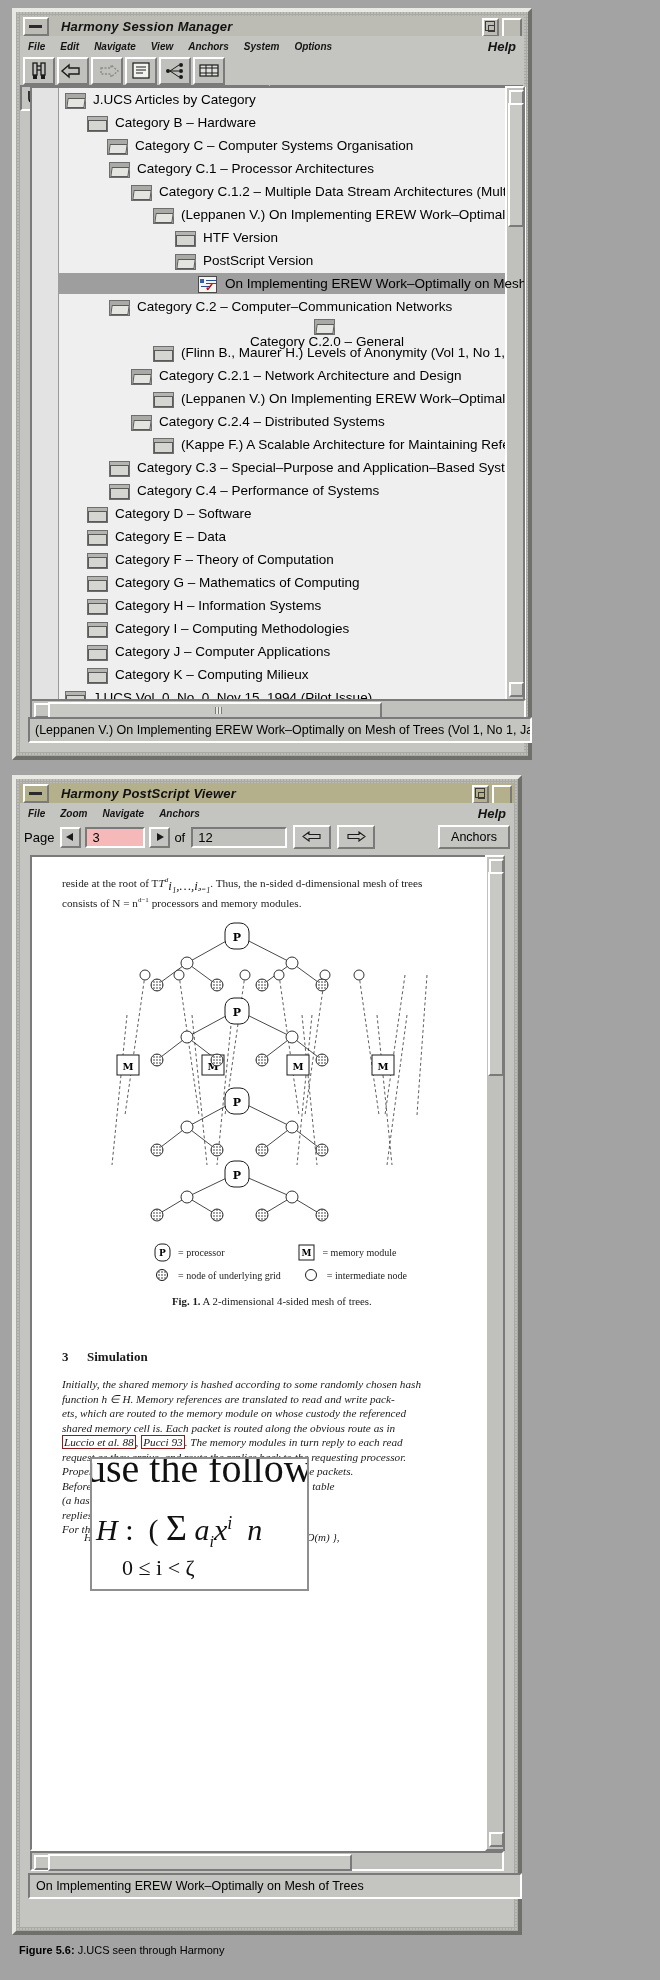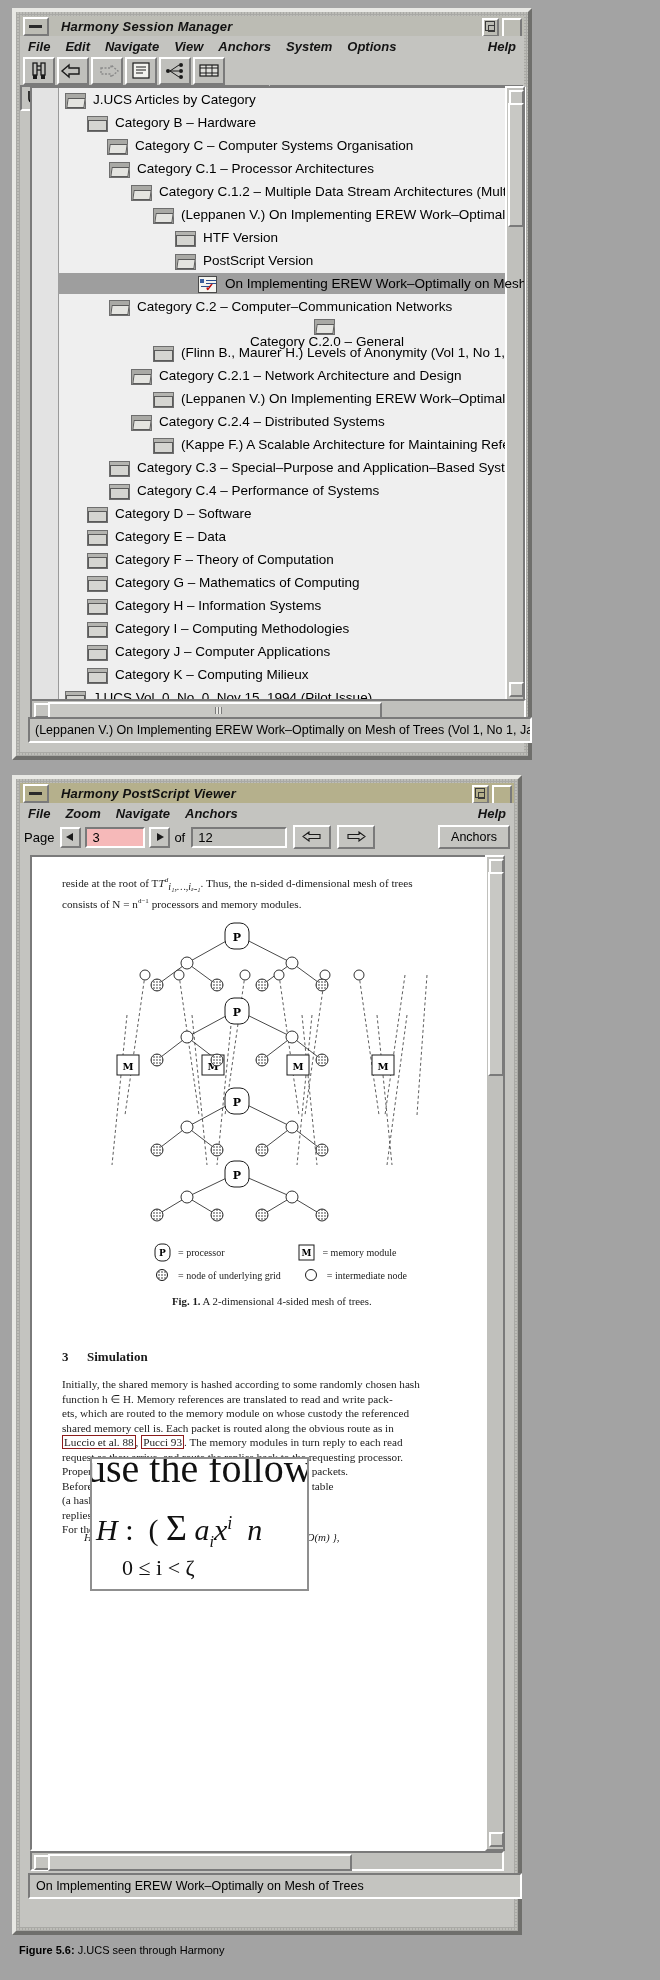--- a/index.html
+++ b/index.html
@@ -40,21 +40,21 @@
   .titlebar.ps .tb-btn{background:#b5b08c;}
   .tb-btn.sq{position:relative}
   .tb-btn.sq::after{content:"";position:absolute;left:4px;top:5px;width:5px;height:5px;
       border:1px solid #3a3a3a;}
   .tb-btn.big{width:16px;height:16px;}
   .tb-btn.big::after{content:"";position:absolute;left:3px;top:3px;width:8px;height:8px;
       border:1px solid #3a3a3a;}
 
   .menubar{height:21px;background:#c4c4c0;display:flex;align-items:center;
            padding-left:8px;gap:15px;position:relative;}
-  .menubar .mi{font-style:italic;font-size:13px;color:#141414;font-weight:600;}
+  .menubar .mi{font-style:italic;font-size:10px;color:#141414;font-weight:600;}
   .menubar .help{position:absolute;right:8px;font-style:italic;font-size:13px;
                  color:#141414;font-weight:600;}
 
   .toolbar{height:28px;background:#c4c4c0;display:flex;align-items:center;
            padding-left:3px;gap:2px;}
   .tbtn{width:28px;height:24px;background:#c0c0bc;position:relative;}
 
   .treewrap{position:absolute;left:10px;top:70px;width:492px;height:611px;}
   .treebg{position:absolute;left:0;top:0;right:0;bottom:0;background:#efefef;}
   .treecol{position:absolute;left:0;top:0;width:26px;bottom:0;background:#e3e3e3;
@@ -564,21 +564,21 @@
           </svg>
         </div>
         <div class="anchorsbtn out">
           <span>Anchors</span>
         </div>
       </div>
 
       <div class="pscanvas in">
 
         <div class="para pstext" style="left:30px;top:16px;width:410px;">
-          <span>reside at the root of T</span><span style="position:relative;font-style:italic">T<sup style="font-size:7px">d</sup><sub style="font-size:10px">i₁,…,iₔ₋₁</sub></span><span>. Thus, the n-sided d-dimensional mesh of trees</span>
+          <span>reside at the root of T</span><span style="position:relative;font-style:italic">T<sup style="font-size:7px">d</sup><sub style="font-size:13px">i₁,…,iₔ₋₁</sub></span><span>. Thus, the n-sided d-dimensional mesh of trees</span>
           <br>
           <span>consists of N = n</span><sup style="font-size:7px">d−1</sup><span> processors and memory modules.</span>
         </div>
 
         <svg style="position:absolute;left:55px;top:58px" width="360" height="310" viewBox="0 0 360 310">
           <g stroke="#1a1a1a" fill="none" stroke-width="0.8">
 
             <g stroke-dasharray="3 2.5" stroke="#333">
               <path d="M58 60 L38 200 M92 60 L112 200 M158 60 L138 200 M192 60 L212 200
                        M238 60 L218 200 M272 60 L292 200 M318 60 L298 200 M340 60 L330 200"></path>
@@ -695,21 +695,21 @@
           <b>Fig. 1.</b>
           <span>A 2-dimensional 4-sided mesh of trees.</span>
         </div>
 
         <div class="secttl pstext" style="left:30px;top:492px;">
           <span>3</span>
           <span style="display:inline-block;width:12px"></span>
           <span>Simulation</span>
         </div>
 
-        <div class="para pstext" style="left:30px;top:520px;width:412px;line-height:14.5px;">
+        <div class="para pstext" style="left:30px;top:520px;width:412px;line-height:14.5px;font-style:italic;">
           <span>Initially, the shared memory is hashed according to some randomly chosen hash</span><br>
           <span>function h ∈ H. Memory references are translated to read and write pack-</span><br>
           <span>ets, which are routed to the memory module on whose custody the referenced</span><br>
           <span>shared memory cell is. Each packet is routed along the obvious route as in</span><br>
           <span class="anchorbox">Luccio et al. 88</span><span>, </span><span class="anchorbox">Pucci 93</span><span>. The memory modules in turn reply to each read</span><br>
           <span>request as they arrive, and route the replies back to the requesting processor.</span><br>
           <span>Proper addresses of the request origin are carried in the packets.</span><br>
           <span>Before the value is read the value is copied to a backup table</span><br>
           <span>(a hash table) whose values are used to generate</span><br>
           <span>replies to the packet with the same target.</span><br>

